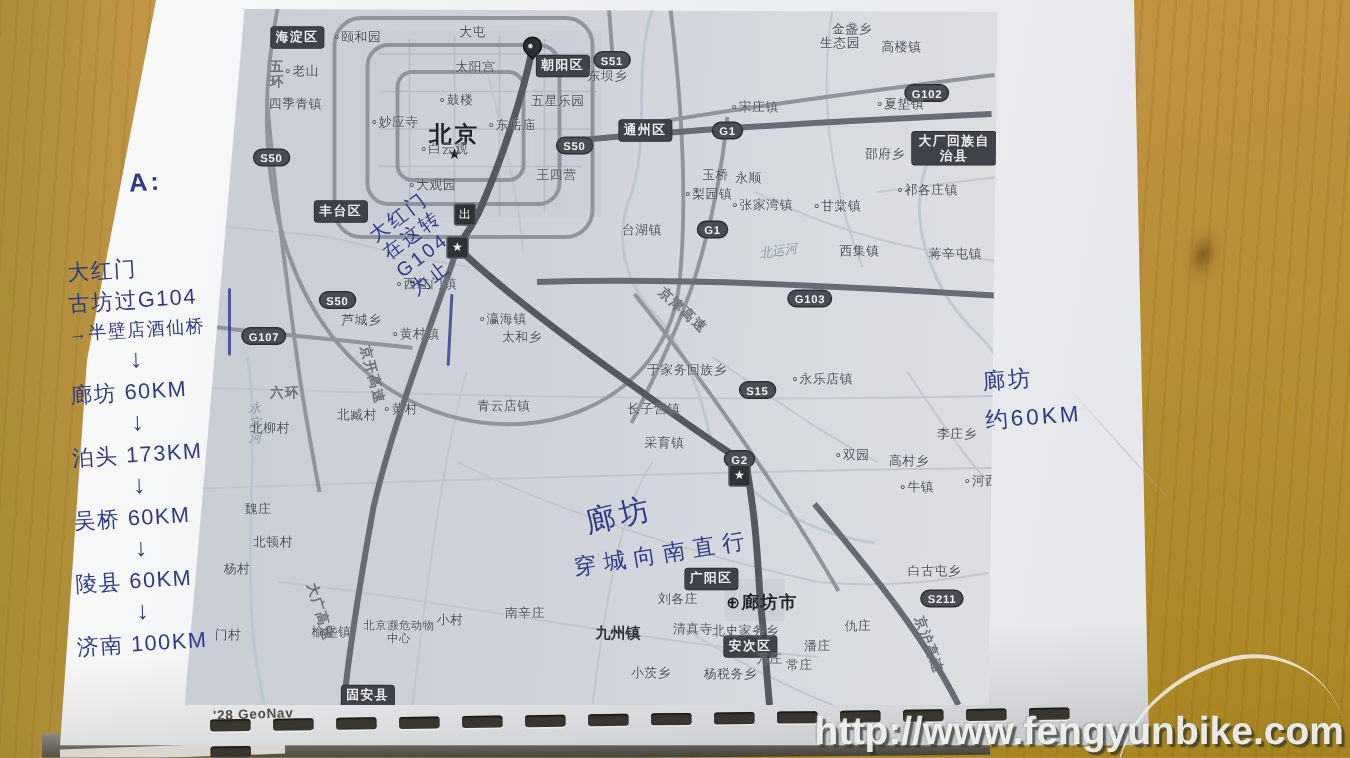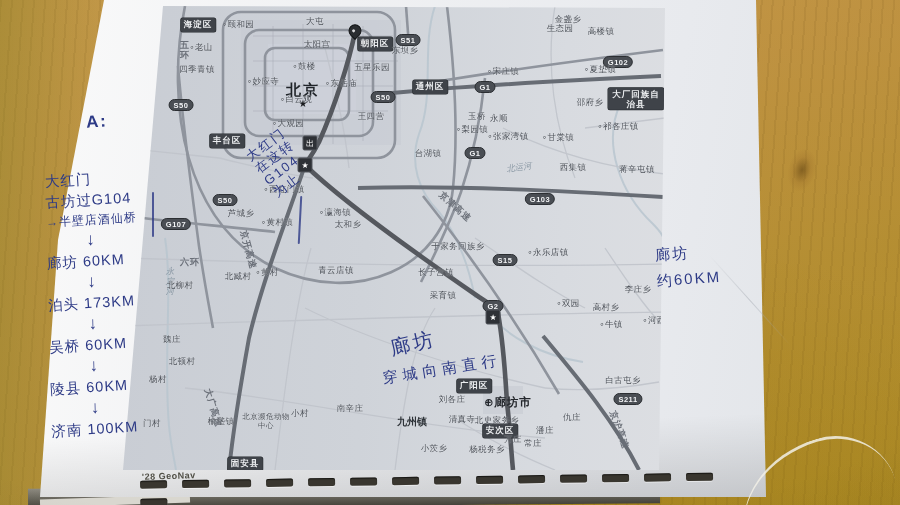--- a/index.html
+++ b/index.html
@@ -303,14 +303,15 @@
   <div class="hw hw-lf-title">廊坊</div>
   <div class="hw hw-lf-line">穿城向南直行</div>
   <div class="hw" id="hw-right">
     <div>廊坊</div>
     <div>约60KM</div>
   </div>
   <div class="ink-line" style="left:152px;top:192px;height:45px;"></div>
   <div class="ink-line" style="left:299px;top:196px;height:48px;transform:rotate(3deg);"></div>
 
   <div class="geonav">'28 GeoNav</div>
+  <div class="watermark">http://www.fengyunbike.com</div>
   <div class="vignette"></div>
 </div>
 
 </body></html>

